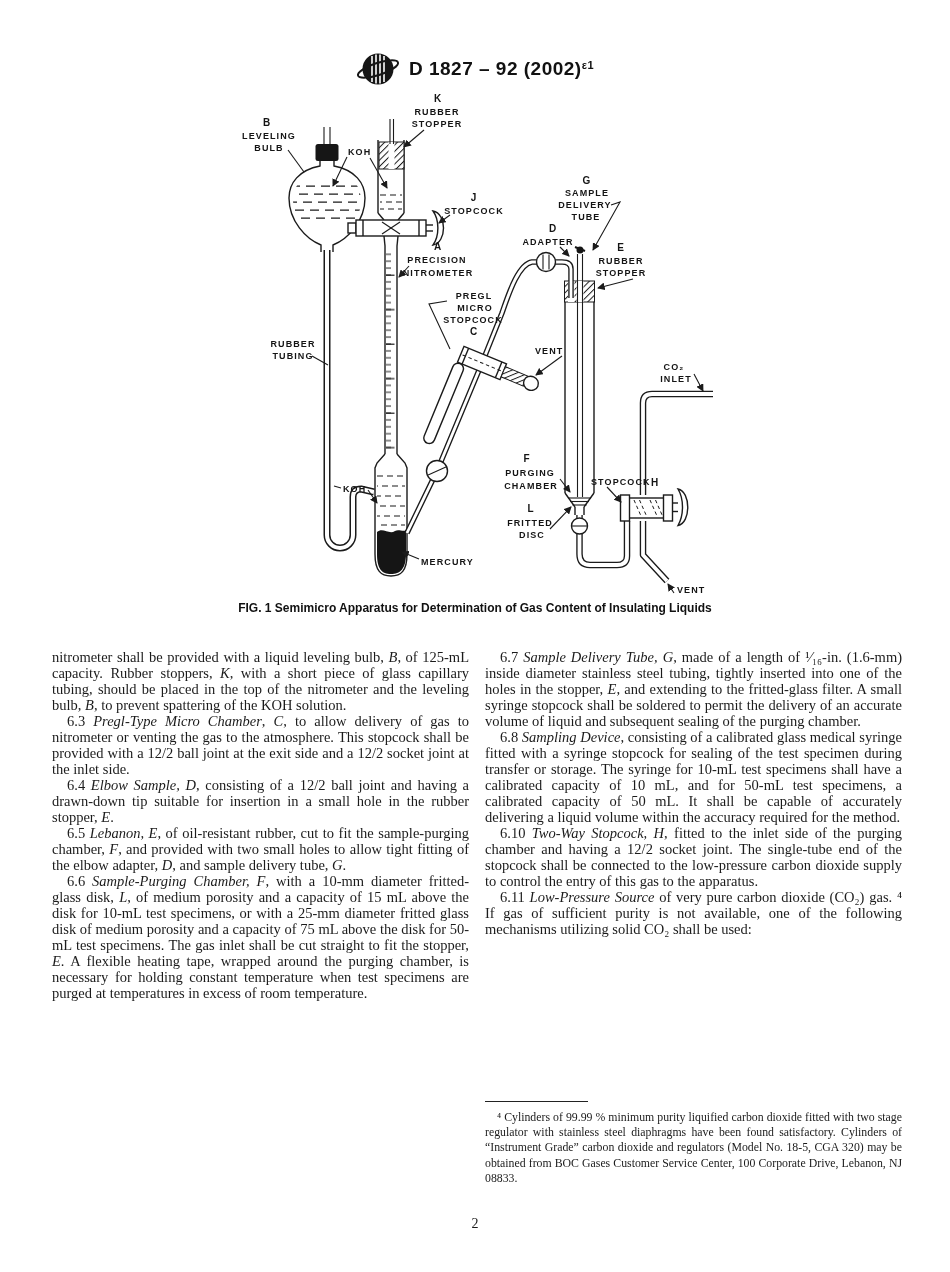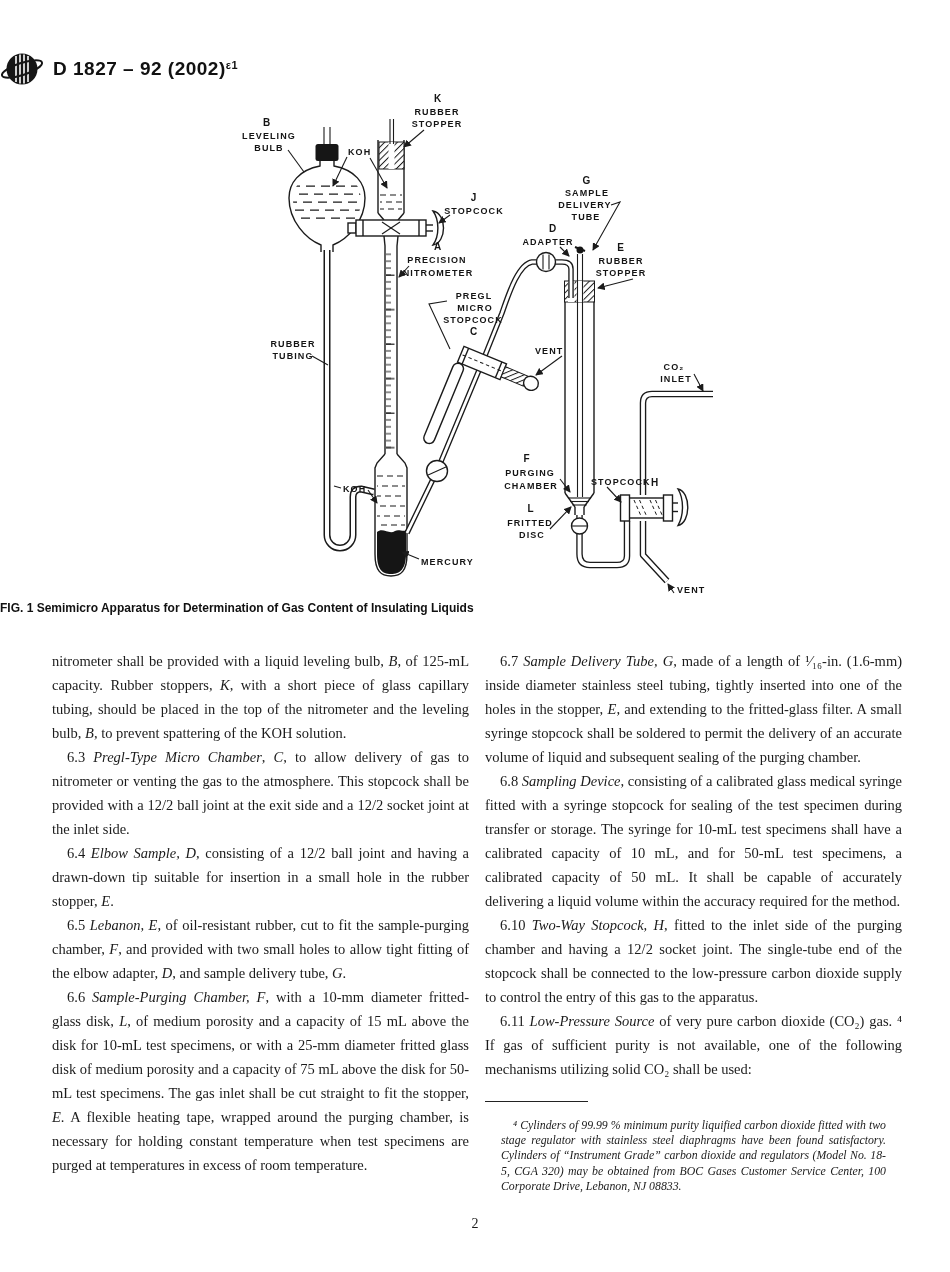--- a/index.html
+++ b/index.html
@@ -1,40 +1,40 @@
 <!DOCTYPE html>
 <html><head>
 <meta charset="utf-8">
 <style>
   html,body{margin:0;padding:0;background:#e8e8e8;}
   .page{position:relative;width:950px;height:1272px;background:#ffffff;margin:0 auto;
         font-family:"Liberation Serif", serif;color:#1b1b1b;overflow:hidden;}
   
   .hdr{position:absolute;top:48px;left:0;width:100%;display:flex;align-items:center;
-       gap:9px;}
+       justify-content:center;gap:9px;}
   .hdr-title{font-family:"Liberation Sans", sans-serif;font-weight:bold;font-size:19px;
        letter-spacing:.5px;color:#111;}
   .hdr-title sup{font-size:11px;vertical-align:6px;}
   
   .figwrap{position:absolute;top:88px;left:0;width:950px;height:514px;}
-  .caption{position:absolute;top:601px;left:0;width:100%;text-align:left;
+  .caption{position:absolute;top:601px;left:0;width:100%;text-align:center;
        font-family:"Liberation Sans", sans-serif;font-weight:bold;font-size:12px;color:#111;}
   
-  .col{position:absolute;top:649px;width:417px;font-size:14.5px;line-height:24px;
+  .col{position:absolute;top:649px;width:417px;font-size:14.5px;line-height:16px;
        text-align:justify;}
   .col-left{left:52px;}
   .col-right{left:485px;}
   .col p{margin:0;text-indent:15px;}
   .col p.noindent{text-indent:0;}
   .it{font-style:italic;}
   
   .footnote{position:absolute;left:485px;top:1101px;width:417px;font-size:11.8px;
        line-height:15.2px;text-align:justify;}
   .fn-rule{width:103px;border-top:1.2px solid #222;margin-bottom:8px;}
-  .footnote p{margin:16px;text-indent:12px;font-style:italic;}
+  .footnote p{margin:0;text-indent:12px;}
   .pageno{position:absolute;top:1216px;left:0;width:100%;text-align:center;font-size:14px;}
   
   svg text{fill:#141414;}
   .fl{font-family:"Liberation Sans", sans-serif;font-weight:bold;font-size:9px;letter-spacing:1.1px;}
   .flL{font-family:"Liberation Sans", sans-serif;font-weight:bold;font-size:10px;letter-spacing:1px;}
   .ln{stroke:#1b1b1b;stroke-width:1.4;fill:none;}
   .lnT{stroke:#1b1b1b;stroke-width:1.1;fill:none;}
   .wfill{fill:#ffffff;stroke:#1b1b1b;stroke-width:1.4;}
   .tubeO{stroke:#1b1b1b;stroke-width:7;fill:none;stroke-linejoin:round;}
   .tubeI{stroke:#ffffff;stroke-width:4;fill:none;stroke-linejoin:round;}

